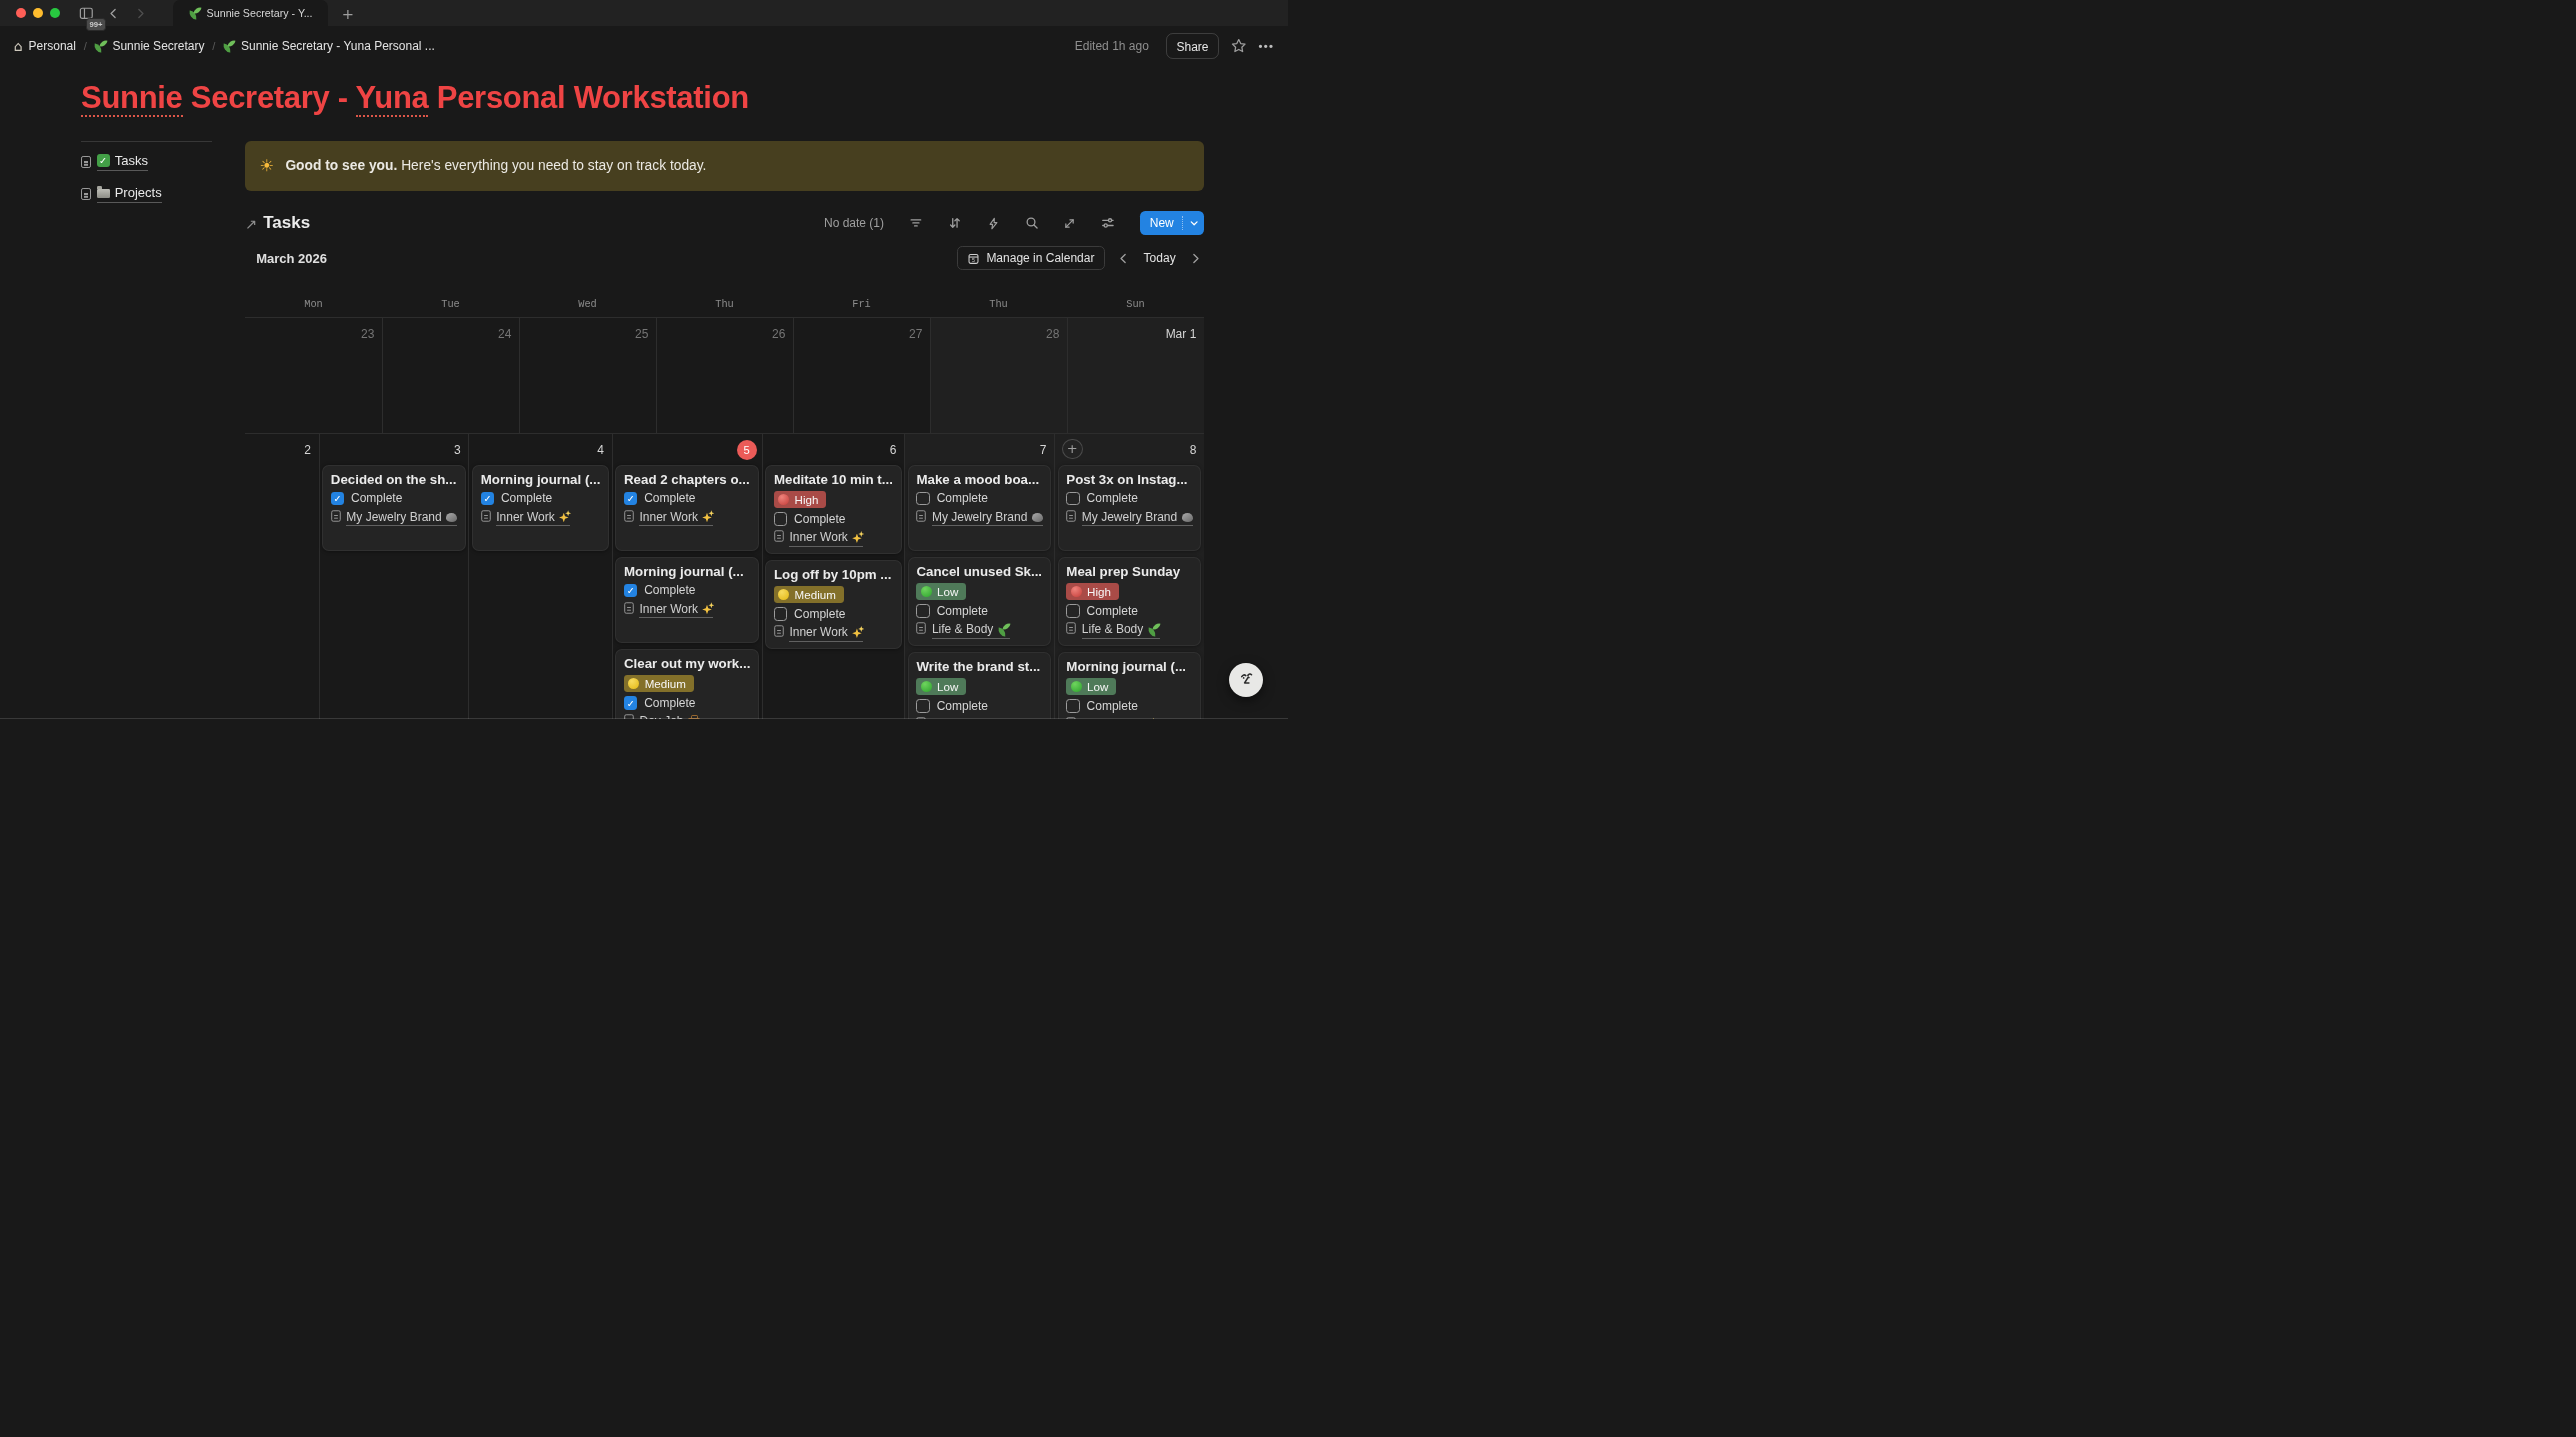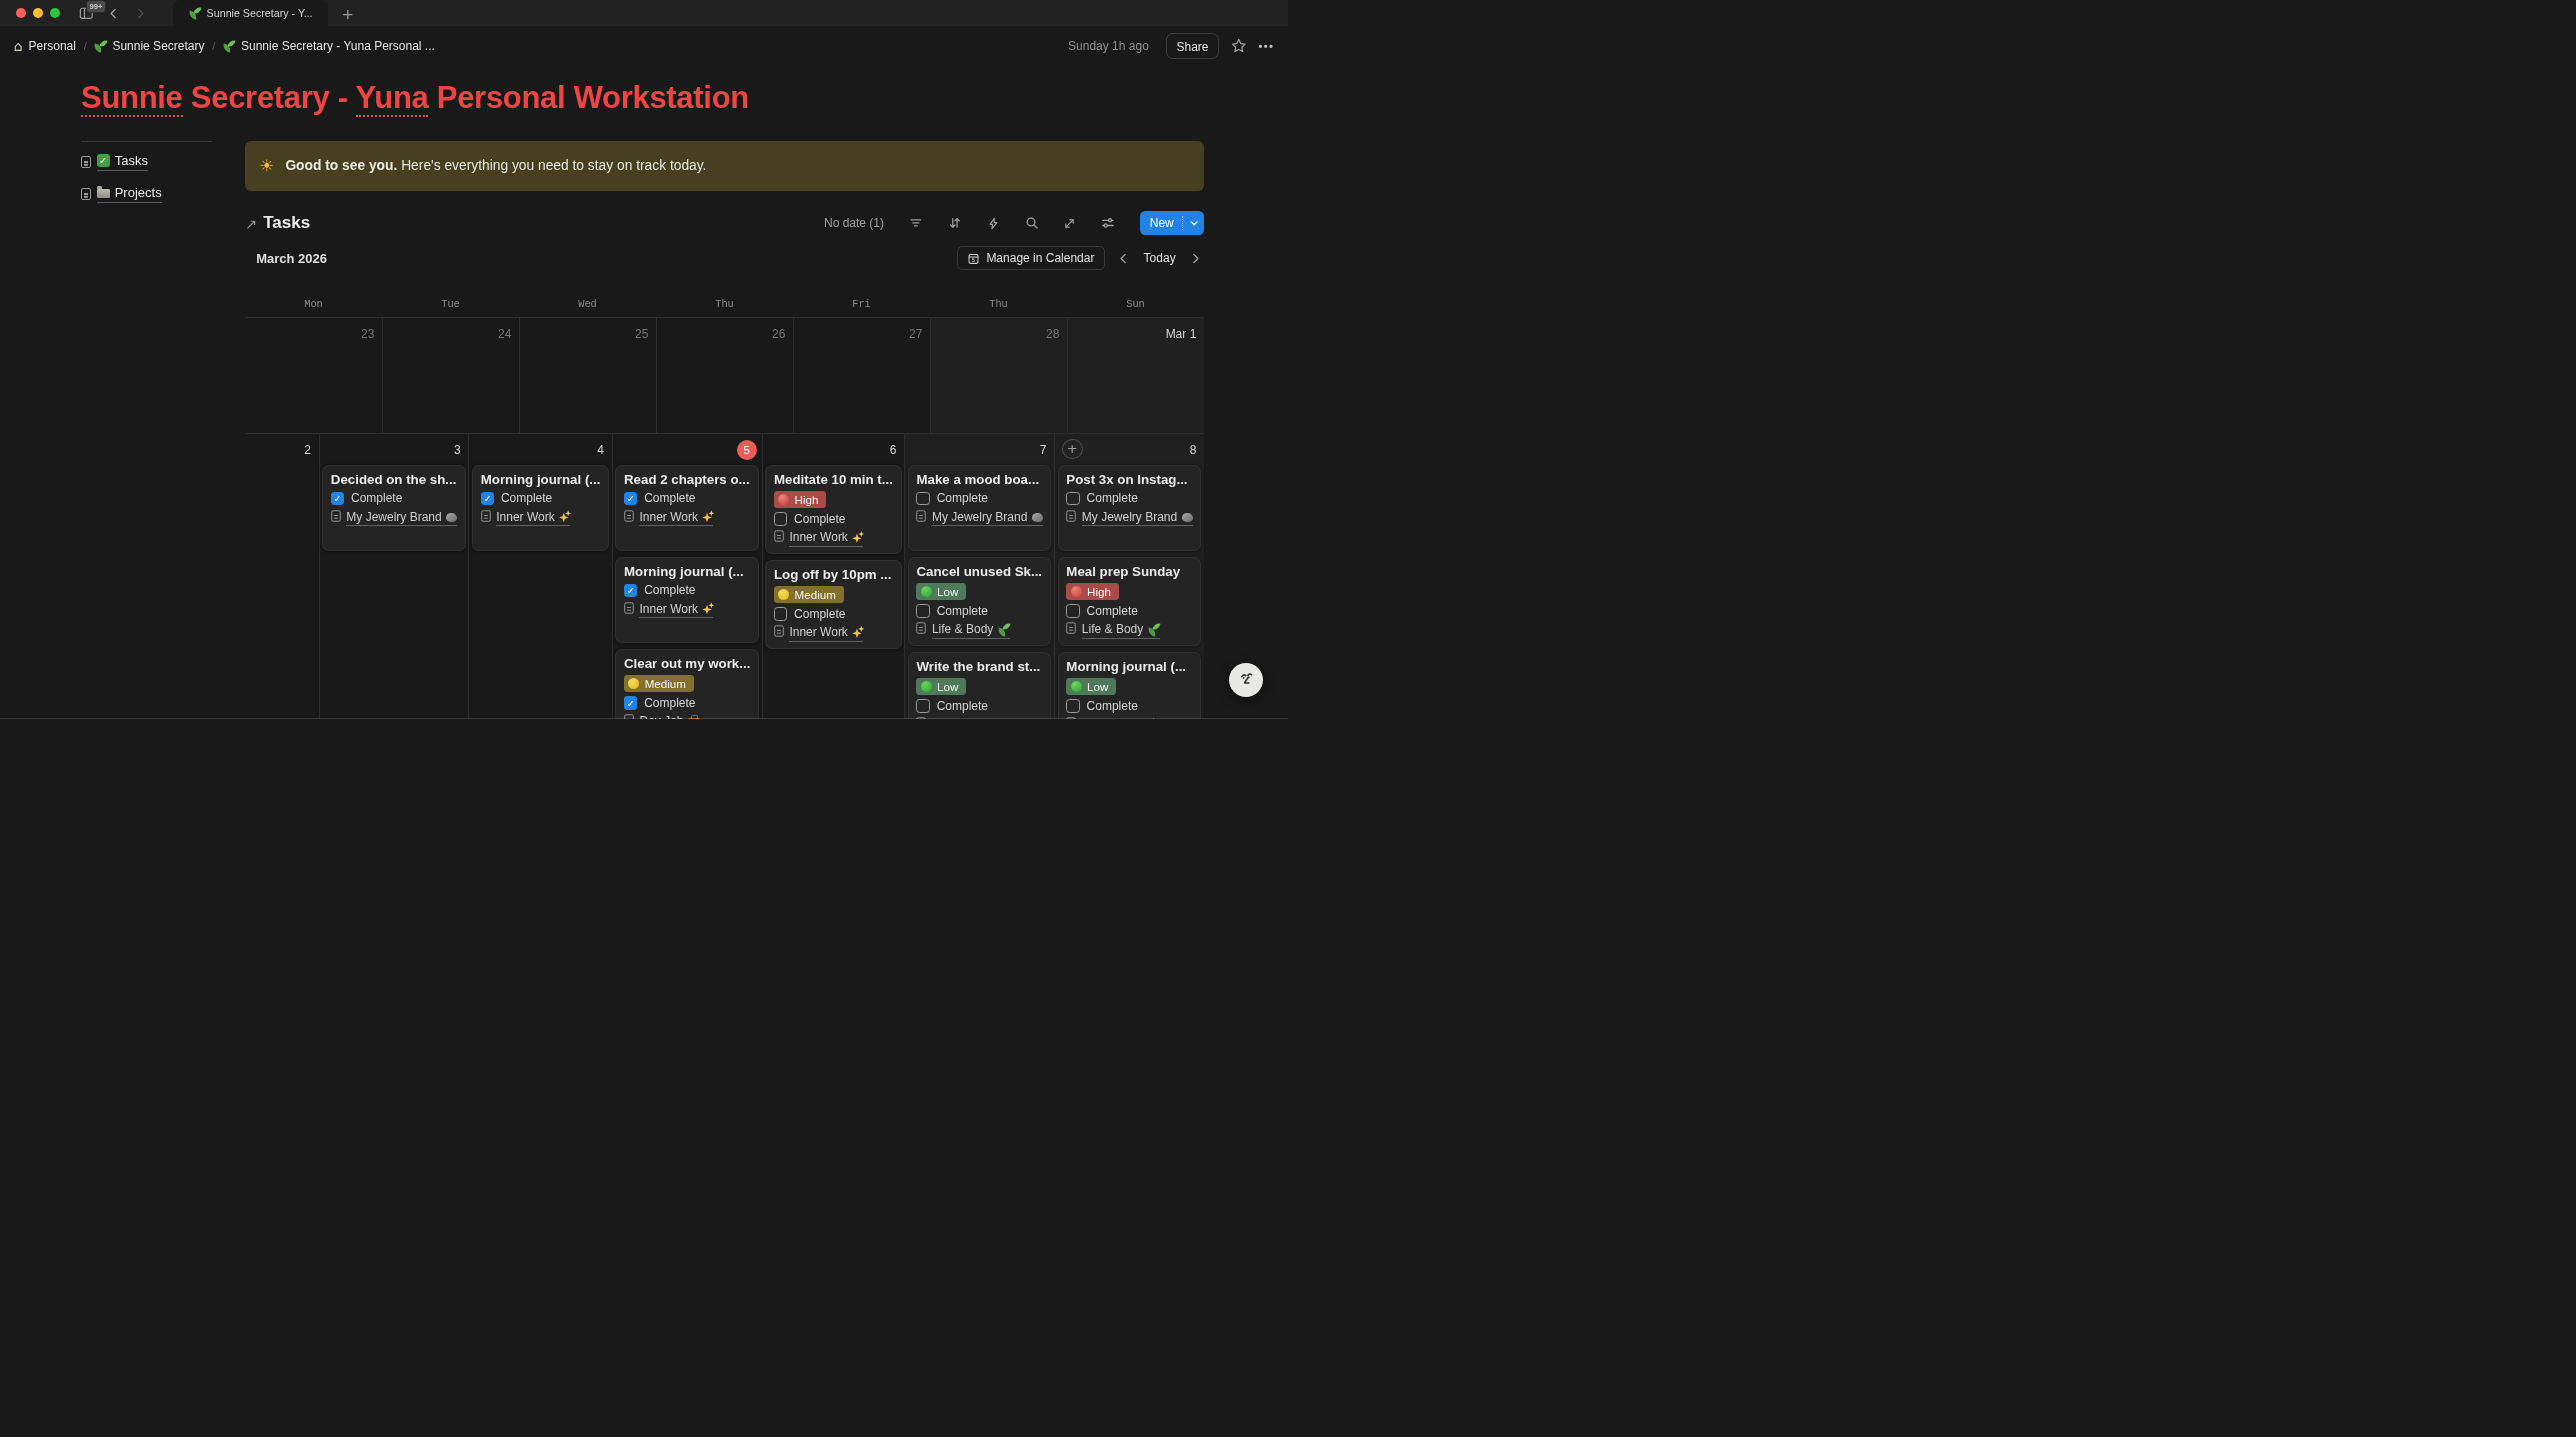--- a/index.html
+++ b/index.html
@@ -7,21 +7,21 @@
     font-family:"Liberation Sans", sans-serif; }
   .viewport { position:relative; width:1288px; height:719px; background:#191919; overflow:hidden; }
 
   
   .tabbar { height:26px; background:#222222; display:flex; align-items:stretch; }
   .traffic { display:flex; align-items:center; gap:6.9px; padding:0 12px 0 15.5px; }
   .tl { width:10.3px; height:10.3px; border-radius:50%; display:inline-block; }
   .tl-close{ background:#ff5f57; } .tl-min{ background:#febc2e; } .tl-zoom{ background:#28c840; }
   .chip { background:none; border:none; color:#9f9f9f; display:flex; align-items:center;
           padding:0 6.9px; cursor:pointer; position:relative; }
-  .badge99 { position:absolute; top:0; left:13.8px; background:#4a4a4a; color:#c9c9c9;
+  .badge99 { position:absolute; top:18px; left:13.8px; background:#4a4a4a; color:#c9c9c9;
              font-size:7.7px; font-weight:700; border-radius:3.4px; padding:0.9px 2.6px; line-height:1.2;
              border:0.9px solid #2a2a2a; }
   .tab { display:flex; align-items:center; gap:6px; background:#191919; border-radius:6.9px 6.9px 0 0;
          padding:0 15.5px; margin-left:19px; max-width:172px; cursor:pointer; }
   .tab-title { color:#d6d6d6; font-size:10.7px; white-space:nowrap; }
   .newtab { background:none; border:none; color:#9f9f9f; font-size:14.6px; padding:0 13.8px; cursor:pointer;
             font-family:"DejaVu Sans",sans-serif; }
 
   
   .topbar { height:39px; display:flex; align-items:center; justify-content:space-between; padding:0 13.8px; }
@@ -195,21 +195,21 @@
           <span class="ic ic-herb"></span>
           <span>Sunnie Secretary</span>
         </span>
         <span class="crumb-sep">/</span>
         <span class="crumb">
           <span class="ic ic-herb"></span>
           <span>Sunnie Secretary - Yuna Personal ...</span>
         </span>
       </div>
     <div class="topbar-right">
-      <span class="edited">Sunday 1h ago</span>
+      <span class="edited">Edited 1h ago</span>
       <button class="share-btn">
         <svg width="12" height="12" viewBox="0 0 16 16" fill="none" stroke="#cfcfcf" stroke-width="1.4">
           <rect x="3" y="7" width="10" height="6.5" rx="1.5"></rect>
             <path d="M5.5 7V5a2.5 2.5 0 0 1 5 0v2"></path>
         </svg>
         <span>Share</span>
         <svg width="9.5" height="9.5" viewBox="0 0 16 16" fill="none" stroke="#9f9f9f" stroke-width="1.8" stroke-linecap="round" stroke-linejoin="round">
             <polyline points="3 6 8 11 13 6"></polyline>
           </svg>
       </button>

